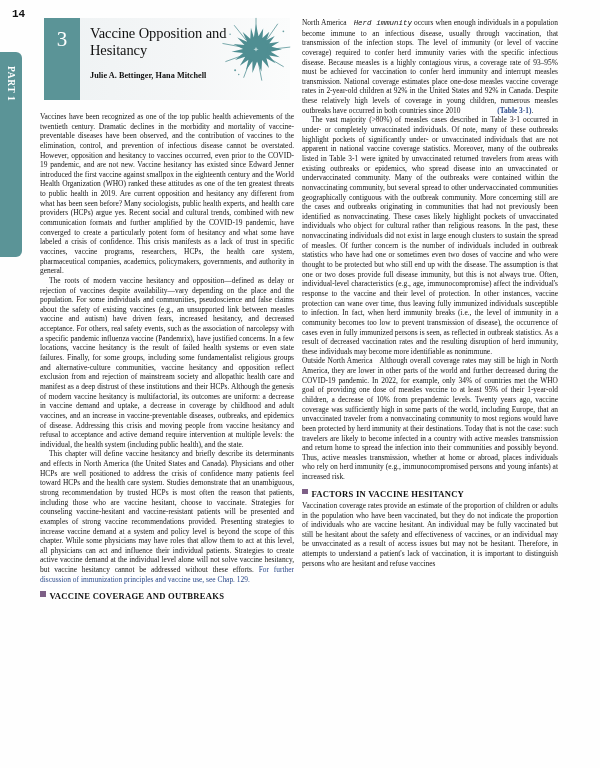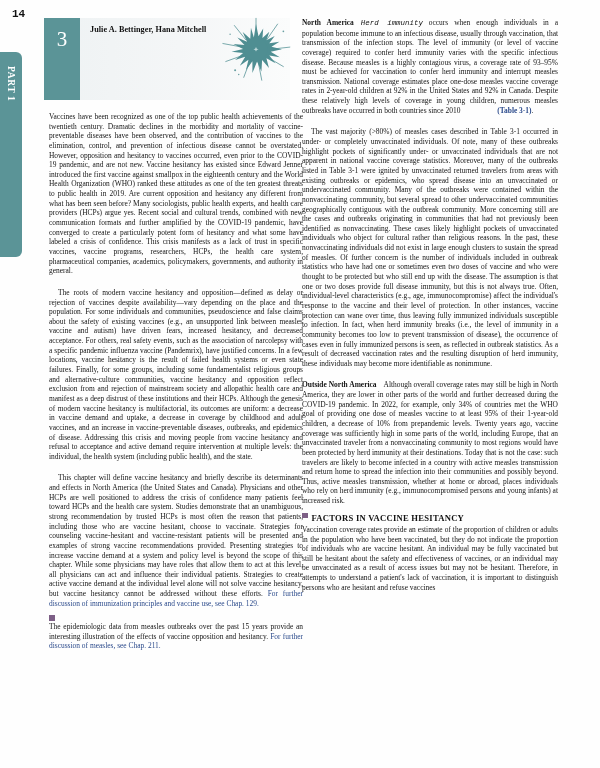--- a/index.html
+++ b/index.html
@@ -93,21 +93,21 @@
   }
   #chapter-title {
     font-family: "Liberation Serif", serif;
     font-size: 14.5px;
     line-height: 1.16;
     color: #111;
     max-width: 145px;
     letter-spacing: -0.1px;
   }
   #chapter-authors {
-    margin-top: 0;
+    margin-top: 12px;
     font-family: "Liberation Serif", serif;
     font-weight: bold;
     font-size: 8.2px;
     color: #111;
     letter-spacing: 0.05px;
   }
 
   
   #splat {
     position: absolute;
@@ -122,28 +122,28 @@
     top: 112px;
     width: 254px;
     font-family: "Liberation Serif", "DejaVu Serif", serif;
     font-size: 7.45px;
     line-height: 1.295;
     color: #141414;
     text-align: justify;
     -webkit-hyphens: auto;
     hyphens: auto;
   }
-  #col-left { left: 49px; }
+  #col-left { left: 40px; }
   #col-right { left: 302px; top: 18px; width: 256px; }
 
   .col p { margin: 0; text-indent: 9px; }
   .col p.noindent { text-indent: 0; }
-  .col p + p { margin-top: 12px; }
-
-  .runin { font-weight: bold; }
+  .col p + p { margin-top: 0; }
+
+  .runin { font-weight: normal; }
   .runin-gap { display: inline-block; width: 7px; }
   .ital { font-style: italic; font-family: Liberation Mono, monospace; }
   .xref { color: #2b4a8b; font-weight: normal; }
   .tabref { color: #2b4a8b; font-weight: bold; margin-left: 35px; }
 
   h2.sec {
     font-family: "Liberation Serif", serif;
     font-size: 8.6px;
     font-weight: bold;
     letter-spacing: 0.25px;
@@ -168,20 +168,21 @@
   <div id="page-number">14</div>
 
   <div id="part-tab">
     <div class="vert">PART 1</div>
   </div>
   <div id="part-title-vert">The Profession of Medicine</div>
 
   <div id="chapter-header">
     <div id="chapter-number-box">3</div>
     <div id="chapter-text">
+      <div id="chapter-title">Vaccine Opposition and Hesitancy</div>
       <div id="chapter-authors">Julie A. Bettinger, Hana Mitchell</div>
       <svg id="splat" viewBox="0 0 100 100" aria-hidden="true">
         <g fill="#4f8e92">
           <path d="M50 14 L53.5 31 L60 20 L59 33.5 L68.5 24.5 L64.5 36.5 L76 30.5 L68.5 40.5 L82.5 38.5 L71.5 45.5 L86 49 L70.5 52.5 L83 60 L68.5 57.5 L77 68.5 L64.5 61.5 L68 75 L58.5 64 L57.5 80 L51.5 66 L45 82 L45 65.5 L36 78 L39.5 63.5 L27.5 72 L35 59.5 L21 64 L32 54 L16 52.5 L32 48.5 L18.5 41.5 L34 43 L24 32.5 L37.5 38.5 L31.5 25 L42 34.5 L43 19 L47 32.5 Z"></path>
           <circle cx="50" cy="49" r="16"></circle>
           <path d="M50 46 l1.2 2.2 2.4 .9 -2.4 .9 -1.2 2.2 -1.2 -2.2 -2.4 -.9 2.4 -.9z" fill="#bcd7d8"></path>
         </g>
         <g stroke="#4f8e92" stroke-width="1.1" stroke-linecap="round" fill="none" opacity="0.95">
           <line x1="50" y1="33" x2="50" y2="6"></line>
           <line x1="64" y1="37" x2="80" y2="14"></line>
@@ -205,24 +206,22 @@
 
   <div class="col" id="col-left">
     <p class="noindent">Vaccines have been recognized as one of the top public health achievements of the twentieth century. Dramatic declines in the morbidity and mortality of vaccine-preventable diseases have been observed, and the contribution of vaccines to the elimination, control, and prevention of infectious disease cannot be overstated. However, opposition and hesitancy to vaccines occurred, even prior to the COVID-19 pandemic, and are not new. Vaccine hesitancy has existed since Edward Jenner introduced the first vaccine against smallpox in the eighteenth century and the World Health Organization (WHO) ranked these attitudes as one of the ten greatest threats to public health in 2019. Are current opposition and hesitancy any different from what has been seen before? Many sociologists, public health experts, and health care providers (HCPs) argue yes. Recent social and cultural trends, combined with new communication formats and further amplified by the COVID-19 pandemic, have converged to create a particularly potent form of hesitancy and what some have labeled a crisis of confidence. This crisis manifests as a lack of trust in specific vaccines, vaccine programs, researchers, HCPs, the health care system, pharmaceutical companies, academics, policymakers, governments, and authority in general.</p>
     <p>The roots of modern vaccine hesitancy and opposition—defined as delay or rejection of vaccines despite availability—vary depending on the place and the population. For some individuals and communities, pseudoscience and false claims about the safety of existing vaccines (e.g., an unsupported link between measles vaccine and autism) have driven fears, increased hesitancy, and decreased acceptance. For others, real safety events, such as the association of narcolepsy with a specific pandemic influenza vaccine (Pandemrix), have justified concerns. In a few locations, vaccine hesitancy is the result of failed health systems or even state failures. Finally, for some groups, including some fundamentalist religious groups and alternative-culture communities, vaccine hesitancy and opposition reflect exclusion from and rejection of mainstream society and allopathic health care and manifest as a deep distrust of these institutions and their HCPs. Although the genesis of modern vaccine hesitancy is multifactorial, its outcomes are uniform: a decrease in vaccine demand and uptake, a decrease in coverage by childhood and adult vaccines, and an increase in vaccine-preventable diseases, outbreaks, and epidemics of disease. Addressing this crisis and moving people from vaccine hesitancy and refusal to acceptance and active demand require intervention at multiple levels: the individual, the health system (including public health), and the state.</p>
     <p>
       <span>This chapter will define vaccine hesitancy and briefly describe its determinants and effects in North America (the United States and Canada). Physicians and other HCPs are well positioned to address the crisis of confidence many patients feel toward HCPs and the health care system. Studies demonstrate that an unambiguous, strong recommendation by trusted HCPs is most often the reason that patients, including those who are vaccine hesitant, choose to vaccinate. Strategies for counseling vaccine-hesitant and vaccine-resistant patients will be presented and examples of strong vaccine recommendations provided. Presenting strategies to increase vaccine demand at a system and policy level is beyond the scope of this chapter. While some physicians may have roles that allow them to act at this level, all physicians can act and influence their individual patients. Strategies to create active vaccine demand at the individual level alone will not solve vaccine hesitancy, but vaccine hesitancy cannot be addressed without these efforts. </span><span class="xref">For further discussion of immunization principles and vaccine use, see Chap. 129.</span>
     </p>
 
     <h2 class="sec">
       <span class="bullet"></span>
+      <span>VACCINE COVERAGE AND OUTBREAKS</span>
     </h2>
-    <p class="noindent">
-      <span>The epidemiologic data from measles outbreaks over the past 15 years provide an interesting illustration of the effects of vaccine opposition and hesitancy. </span><span class="xref">For further discussion of measles, see Chap. 211.</span>
-    </p>
   </div>
 
   <div class="col" id="col-right">
     <p class="noindent">
       <span class="runin">North America</span><span class="runin-gap"></span><span class="ital">Herd immunity</span><span> occurs when enough individuals in a population become immune to an infectious disease, usually through vaccination, that transmission of the infection stops. The level of immunity (or level of vaccine coverage) required to confer herd immunity varies with the specific infectious disease. Because measles is a highly contagious virus, a coverage rate of 93–95% must be achieved for vaccination to confer herd immunity and interrupt measles transmission. National coverage estimates place one-dose measles vaccine coverage rates in 2-year-old children at 92% in the United States and 92% in Canada. Despite these relatively high levels of coverage in young children, numerous measles outbreaks have occurred in both countries since 2010 </span><span class="tabref">(Table 3-1)</span><span>.</span>
     </p>
 
     <p>The vast majority (&gt;80%) of measles cases described in Table 3-1 occurred in under- or completely unvaccinated individuals. Of note, many of these outbreaks highlight pockets of significantly under- or unvaccinated individuals that are not apparent in national vaccine coverage statistics. Moreover, many of the outbreaks listed in Table 3-1 were ignited by unvaccinated returned travelers from areas with existing outbreaks or epidemics, who spread disease into an unvaccinated or undervaccinated community. Many of the outbreaks were contained within the nonvaccinating community, but several spread to other undervaccinated communities geographically contiguous with the outbreak community. More concerning still are the cases and outbreaks originating in communities that had not previously been identified as nonvaccinating. These cases likely highlight pockets of unvaccinated individuals who object for cultural rather than religious reasons. In the past, these nonvaccinating individuals did not exist in large enough clusters to sustain the spread of measles. Of further concern is the number of individuals included in outbreak statistics who have had one or sometimes even two doses of vaccine and who were thought to be protected but who still end up with the disease. The assumption is that one or two doses provide full disease immunity, but this is not always true. Often, individual-level characteristics (e.g., age, immunocompromise) affect the individual's response to the vaccine and their level of protection. In other instances, vaccine protection can wane over time, thus leaving fully immunized individuals susceptible to infection. In fact, when herd immunity breaks (i.e., the level of immunity in a community becomes too low to prevent transmission of disease), the occurrence of cases even in fully immunized persons is seen, as reflected in outbreak statistics. As a result of decreased vaccination rates and the resulting disruption of herd immunity, these individuals may become more identifiable as nonimmune.</p>
 
     <p class="noindent" style="">

